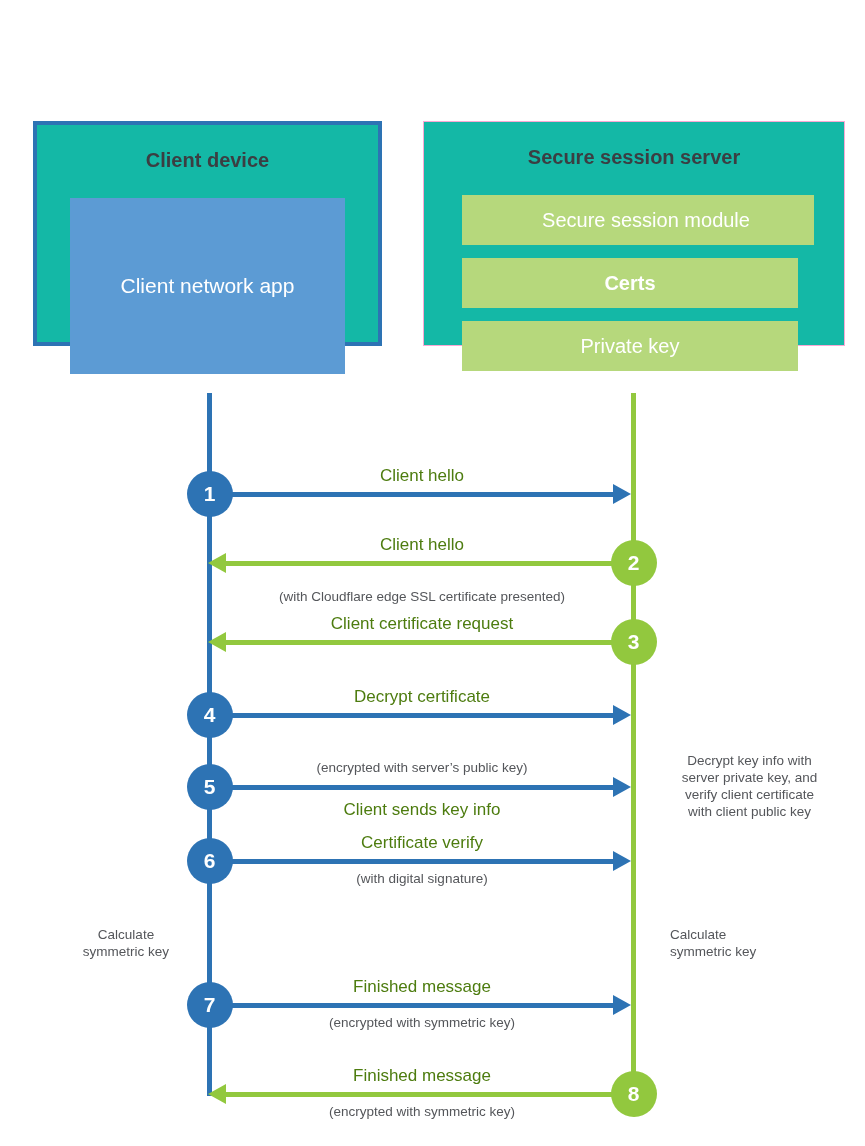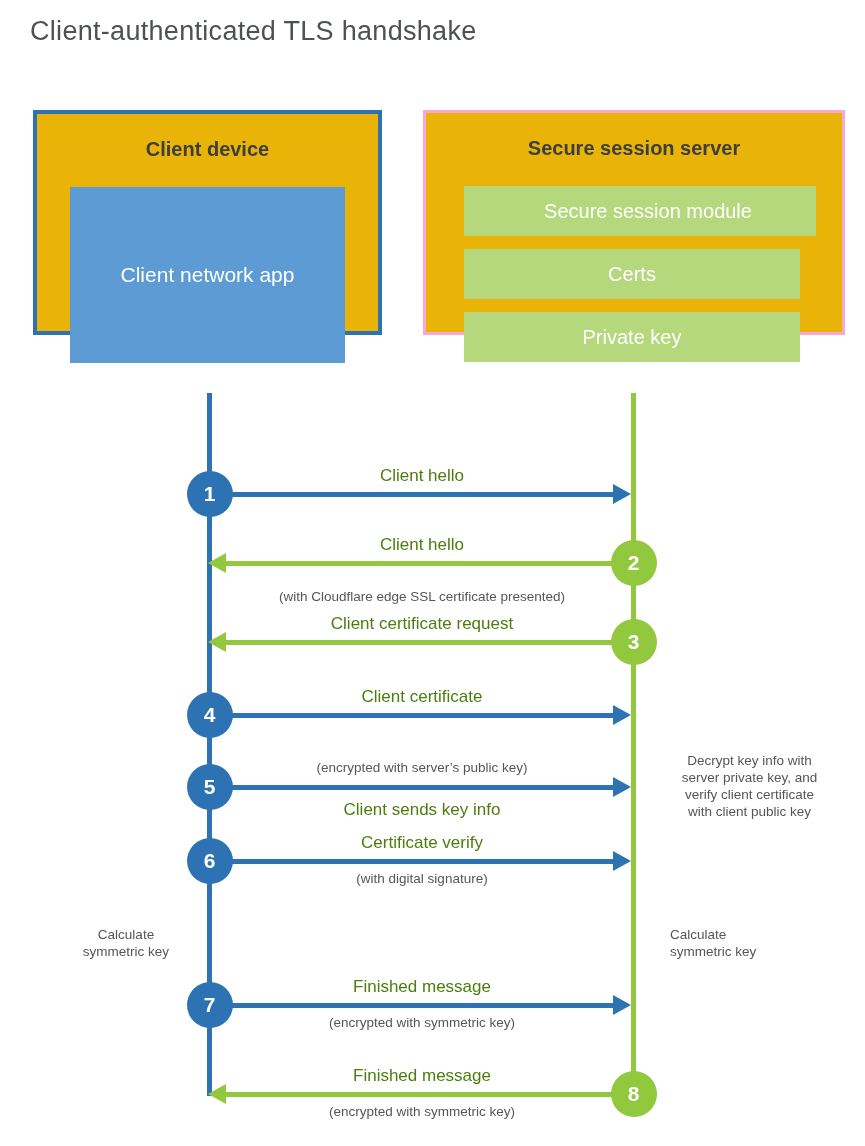--- a/index.html
+++ b/index.html
@@ -8,25 +8,25 @@
     width:865px; height:1146px;
     background:#ffffff;
     font-family:"Liberation Sans", sans-serif;
     overflow:hidden;
   }
   .page-title {
     position:absolute; left:30px; top:16px; margin:0;
     font-size:27px; font-weight:300; color:#4d5156; letter-spacing:0.3px;
   }
   .outer-box {
-    position:absolute; top:110px; height:225px;
-    background:#eab308; box-sizing:border-box;
+    position:absolute; top:121px; height:225px;
+    background:#14b8a6; box-sizing:border-box;
   }
   .client-outer { left:33px; width:349px; border:4px solid #2d73b4; }
-  .server-outer { left:423px; width:422px; border:3px solid #f9a8d4; }
+  .server-outer { left:423px; width:422px; border:1px solid #f9a8d4; }
   .box-title {
     margin-top:24px; text-align:center;
     font-size:20px; font-weight:bold; color:#3b3e42;
   }
   .client-app {
     position:absolute; left:33px; top:73px; width:275px; height:176px;
     background:#5c9bd4; color:#ffffff;
     display:flex; align-items:center; justify-content:center;
     text-align:center; font-size:21px; line-height:1.35;
   }
@@ -61,34 +61,33 @@
   }
   .note-calc-left  { left:68px;  top:926px; width:116px; text-align:center; }
   .note-calc-right { left:670px; top:926px; width:130px; text-align:left; }
   .note-decrypt    { left:657px; top:752px; width:185px; text-align:center; }
 </style>
 </head>
 <body>
 
 <div class="canvas">
 
-  <h1 class="page-title">Client-authenticated TLS handshake</h1>
 
   <div class="outer-box client-outer">
     <div class="box-title">Client device</div>
     <div class="client-app">
       <span>Client network app</span>
     </div>
   </div>
 
   <div class="outer-box server-outer">
     <div class="box-title">Secure session server</div>
     <div id="server-modules">
         <div class="server-bar" style="top: 73px; padding-left: 16px;">Secure session module</div>
-        <div class="server-bar" style="top: 136px;">Certs</div>
+        <div class="server-bar" style="top: 136px; font-weight: bold;">Certs</div>
         <div class="server-bar" style="top: 199px;">Private key</div>
       </div>
   </div>
 
   <div class="vline blue"></div>
   <div class="vline green"></div>
 
   <div id="steps-layer">
       <div class="arrow-line" style="background: rgb(45, 115, 180); top: 492px; left: 209.5px; width: 403.5px;"></div>
       <div class="arrow-head" style="top: 484px; left: 613px; border-left: 18px solid rgb(45, 115, 180);"></div>
@@ -98,21 +97,21 @@
       <div class="arrow-head" style="top: 553px; left: 208px; border-right: 18px solid rgb(146, 200, 62);"></div>
       <div class="msg-label" style="top: 535px;">Client hello</div>
       <div class="msg-sub" style="top: 573px; margin-top: 16px;">(with Cloudflare edge SSL certificate presented)</div>
       <div class="step-circle" style="background: rgb(146, 200, 62); top: 540px; left: 610.5px;">2</div>
       <div class="arrow-line" style="background: rgb(146, 200, 62); top: 640px; left: 226px; width: 407.5px;"></div>
       <div class="arrow-head" style="top: 632px; left: 208px; border-right: 18px solid rgb(146, 200, 62);"></div>
       <div class="msg-label" style="top: 614px;">Client certificate request</div>
       <div class="step-circle" style="background: rgb(146, 200, 62); top: 619px; left: 610.5px;">3</div>
       <div class="arrow-line" style="background: rgb(45, 115, 180); top: 713px; left: 209.5px; width: 403.5px;"></div>
       <div class="arrow-head" style="top: 705px; left: 613px; border-left: 18px solid rgb(45, 115, 180);"></div>
-      <div class="msg-label" style="top: 687px;">Client certificate</div>
+      <div class="msg-label" style="top: 687px;">Decrypt certificate</div>
       <div class="step-circle" style="background: rgb(45, 115, 180); top: 692px; left: 186.5px;">4</div>
       <div class="arrow-line" style="background: rgb(45, 115, 180); top: 785px; left: 209.5px; width: 403.5px;"></div>
       <div class="arrow-head" style="top: 777px; left: 613px; border-left: 18px solid rgb(45, 115, 180);"></div>
       <div class="msg-label" style="top: 800px;">Client sends key info</div>
       <div class="msg-sub" style="top: 760px;">(encrypted with server’s public key)</div>
       <div class="step-circle" style="background: rgb(45, 115, 180); top: 764px; left: 186.5px;">5</div>
       <div class="arrow-line" style="background: rgb(45, 115, 180); top: 859px; left: 209.5px; width: 403.5px;"></div>
       <div class="arrow-head" style="top: 851px; left: 613px; border-left: 18px solid rgb(45, 115, 180);"></div>
       <div class="msg-label" style="top: 833px;">Certificate verify</div>
       <div class="msg-sub" style="top: 871px;">(with digital signature)</div>

